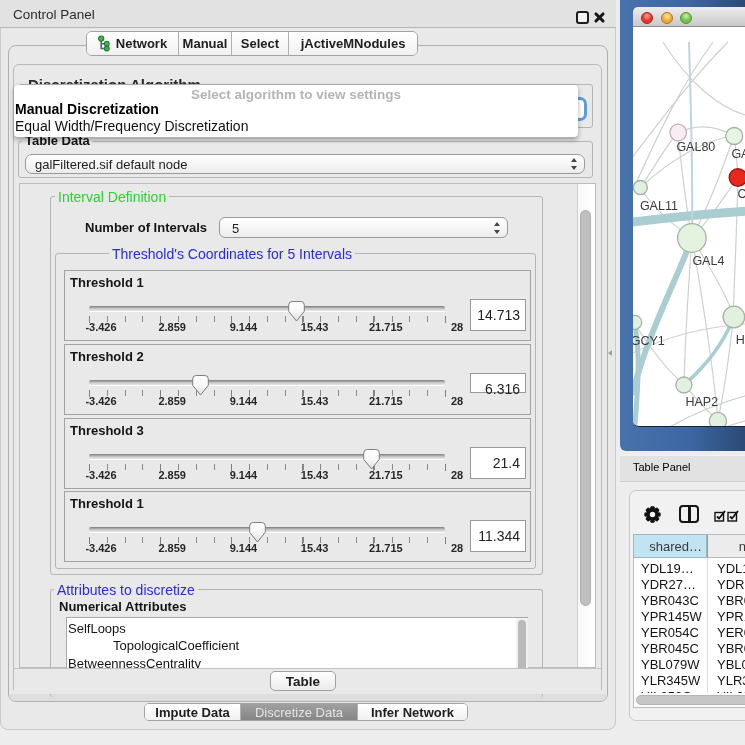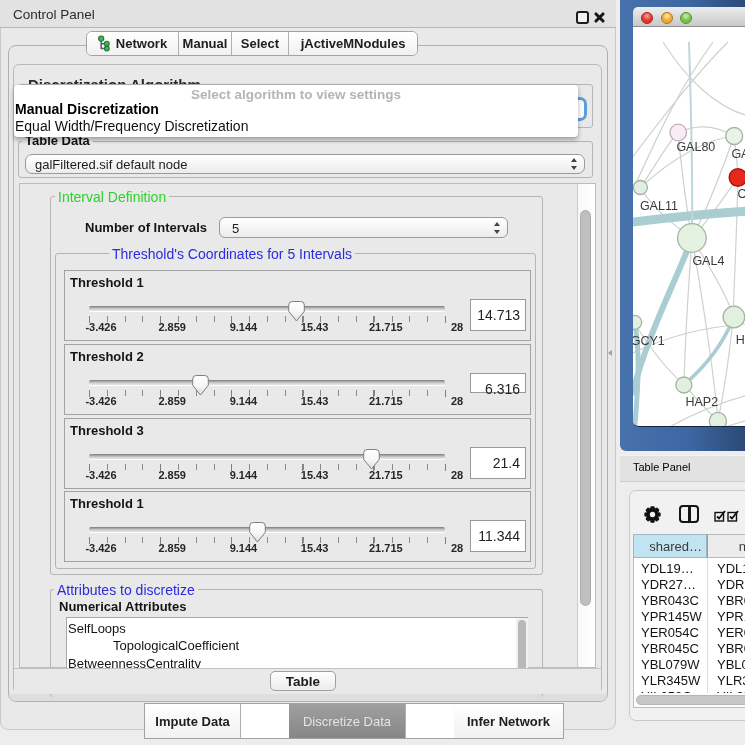--- a/index.html
+++ b/index.html
@@ -205,21 +205,21 @@
 <div class="abs gl blue" style="left:54px;top:582px;">Attributes to discretize</div>
 <div class="abs" style="left:59px;top:599px;font-size:13px;font-weight:bold;color:#141414;">Numerical Attributes</div>
 <div class="abs" style="left:66px;top:617px;width:462px;height:51px;background:#fff;border:1px solid #a8a8a8;border-bottom:none;"></div>
 <div class="abs cell" style="left:68px;top:620.5px;font-size:13px;">SelfLoops</div>
 <div class="abs cell" style="left:68px;top:638px;font-size:13px;padding-left:45px;">TopologicalCoefficient</div>
 <div class="abs cell" style="left:68px;top:655.5px;font-size:13px;">BetweennessCentrality</div>
 <div class="abs" style="left:516px;top:618px;width:12px;height:50px;background:#f0f0f0;"></div>
 <div class="abs" style="left:518px;top:620px;width:8px;height:48px;border-radius:4px 4px 0 0;background:#b9b9b9;"></div>
 <div class="abs" style="left:14px;top:668px;width:587px;height:26px;background:#e9e9e9;border-top:1px solid #c2c2c2;"></div>
 <div class="abs" style="left:270px;top:671px;width:66px;height:20px;border:1px solid #a0a0a0;border-radius:5px;background:linear-gradient(#ffffff,#ebebeb);font-size:13.5px;font-weight:600;color:#1c1c1c;text-align:center;line-height:19px;">Table</div>
-<div class="abs seg" style="left:144px;top:703px;height:36px;border-radius:0;gap:48px;">
+<div class="abs seg" style="left:144px;top:703px;height:18px;border-radius:5px;">
     <div style="width:96px;">Impute Data</div>
     <div class="dark" style="width:117px;">Discretize Data</div>
     <div style="width:109px;">Infer Network</div>
   </div>
 <div class="abs" style="left:608px;top:350px;width:0;height:0;border-top:3px solid transparent;border-bottom:3px solid transparent;border-right:4px solid #a0a0a0;"></div>
 <div class="abs" style="left:620px;top:0;width:125px;height:451px;border-radius:0 0 0 6px;background:linear-gradient(90deg,#4872ab 0,#3d67a3 55%,#2b4a77 100%);"></div>
 <div class="abs" style="left:633px;top:7px;width:112px;height:20px;background:linear-gradient(#ededed,#c9c9c9);border-bottom:1px solid #8f8f8f;border-radius:5px 0 0 0;"></div>
 <div class="abs" style="left:641.3px;top:11.5px;width:12px;height:12px;border-radius:50%;background:radial-gradient(circle at 50% 30%,#ff9d96 0,#e4352a 55%,#e4352a);border:1px solid #9f2018;"></div>
 <div class="abs" style="left:660.9px;top:11.5px;width:12px;height:12px;border-radius:50%;background:radial-gradient(circle at 50% 30%,#ffe9a8 0,#f0a830 55%,#f0a830);border:1px solid #a8761c;"></div>
 <div class="abs" style="left:680.3px;top:11.5px;width:12px;height:12px;border-radius:50%;background:radial-gradient(circle at 50% 30%,#cdf0a9 0,#6fc24c 55%,#6fc24c);border:1px solid #5a8f33;"></div>

